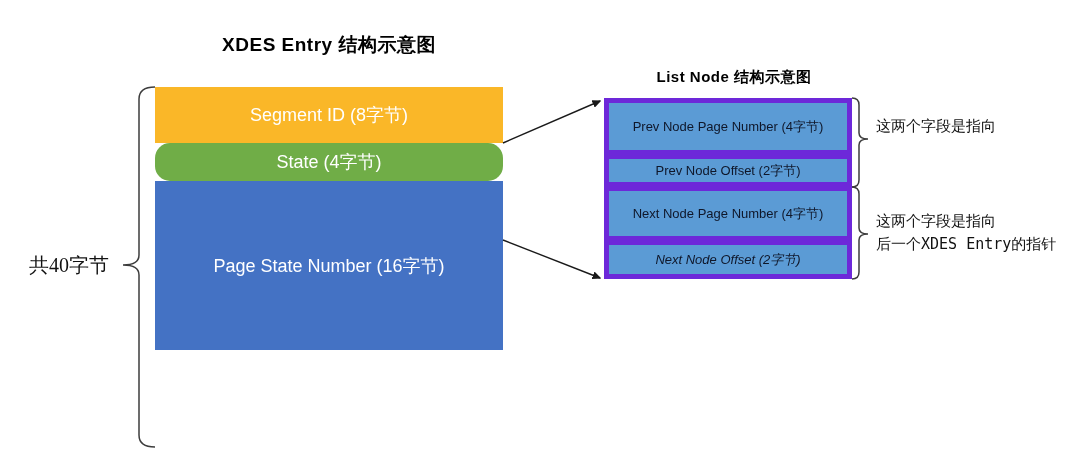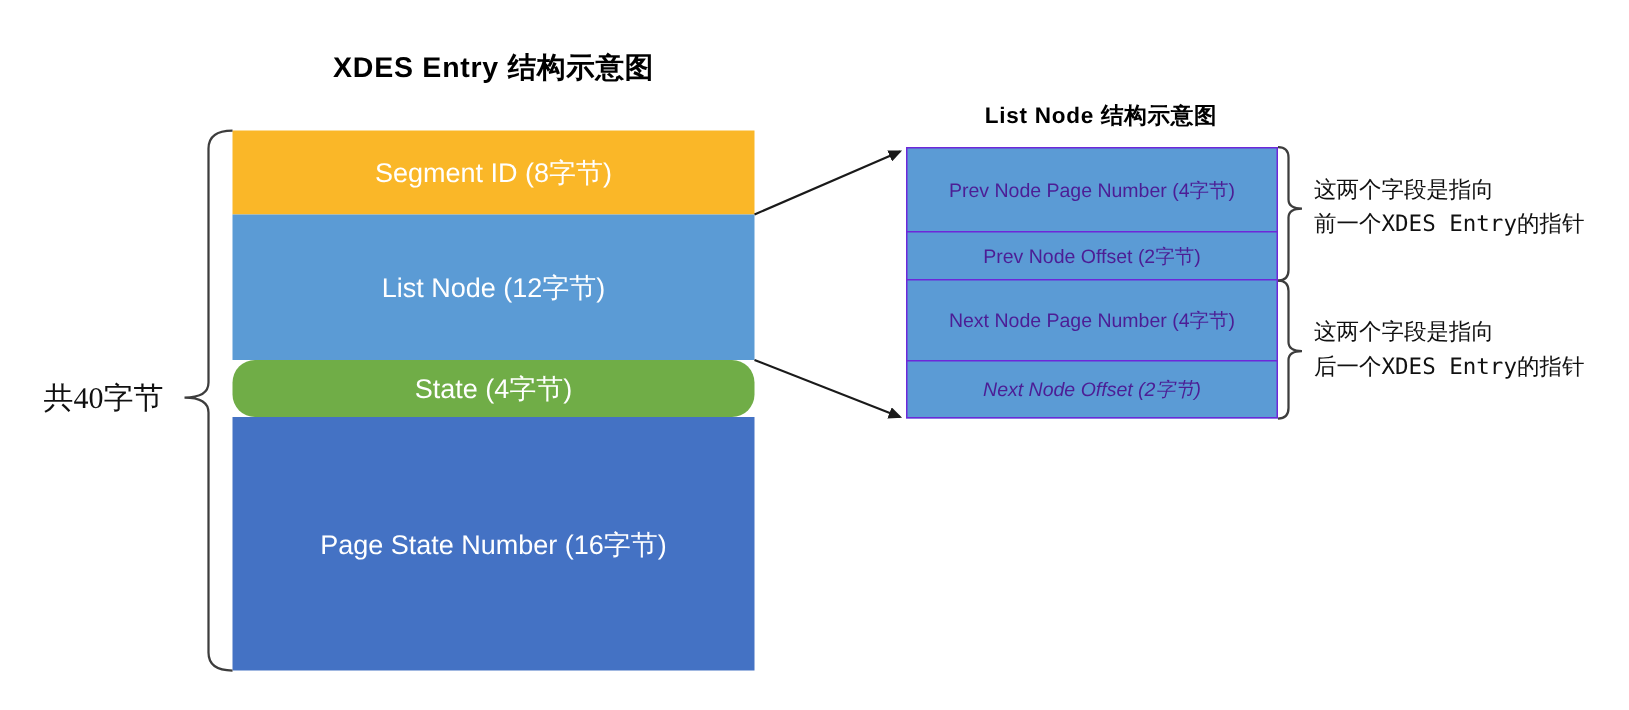--- a/index.html
+++ b/index.html
@@ -34,22 +34,22 @@
   
   .label40{
     position:absolute;left:18px;top:252px;width:102px;
     text-align:center;font-size:20px;color:#111111;
     font-family:"Liberation Serif", serif;
   }
   
   .rstack{position:absolute;left:604px;top:98px;width:248px;}
   .rblock{
     width:100%;display:flex;align-items:center;justify-content:center;
-    color:#4c1d95;font-size:13px;box-sizing:border-box;
-    border:1px solid #6d28d9;
+    color:#0f172a;font-size:13px;box-sizing:border-box;
+    border:5px solid #6d28d9;
   }
   .rblock + .rblock{margin-top:-1px;}
   .r0{height:57px;}
   .r1{height:33px;}
   .r2{height:55px;}
   .r3{height:39px;}
   
   .ann{
     position:absolute;left:876px;width:205px;
     font-size:15px;line-height:23px;color:#111111;
@@ -70,37 +70,35 @@
 <body>
 
 <div class="canvas">
 
   <div class="title1">XDES Entry 结构示意图</div>
 
   <div class="label40">共40字节</div>
 
   <div class="lstack">
     <div class="lblock b0" style="background-color: rgb(250, 183, 40);">Segment ID (8字节)</div>
-    <div class="lblock b1" style="background-color: rgb(91, 155, 213);">List Node (12字节)</div>
     <div class="lblock b2" style="background-color: rgb(112, 173, 71);">State (4字节)</div>
     <div class="lblock b3" style="background-color: rgb(68, 114, 196);">Page State Number (16字节)</div>
   </div>
 
   <div class="title2">List Node 结构示意图</div>
 
   <div class="rstack">
     <div class="rblock r0" style="background-color: rgb(91, 155, 213);">Prev Node Page Number (4字节)</div>
     <div class="rblock r1" style="background-color: rgb(91, 155, 213);">Prev Node Offset (2字节)</div>
     <div class="rblock r2" style="background-color: rgb(91, 155, 213);">Next Node Page Number (4字节)</div>
     <div class="rblock r3" style="background-color: rgb(91, 155, 213); font-style: italic;">Next Node Offset (2字节)</div>
   </div>
 
   <div class="ann ann1">
     <div>这两个字段是指向</div>
-    <div>前一个XDES Entry的指针</div>
   </div>
   <div class="ann ann2">
     <div>这两个字段是指向</div>
     <div>后一个XDES Entry的指针</div>
   </div>
 
   <svg class="overlay" viewBox="0 0 1086 473" xmlns="http://www.w3.org/2000/svg">
     <defs>
       <marker id="arrowhead" markerWidth="9" markerHeight="8" refX="7.5" refY="4" orient="auto" markerUnits="userSpaceOnUse">
         <path d="M0,0 L9,4 L0,8 Z" fill="#1a1a1a"></path>

